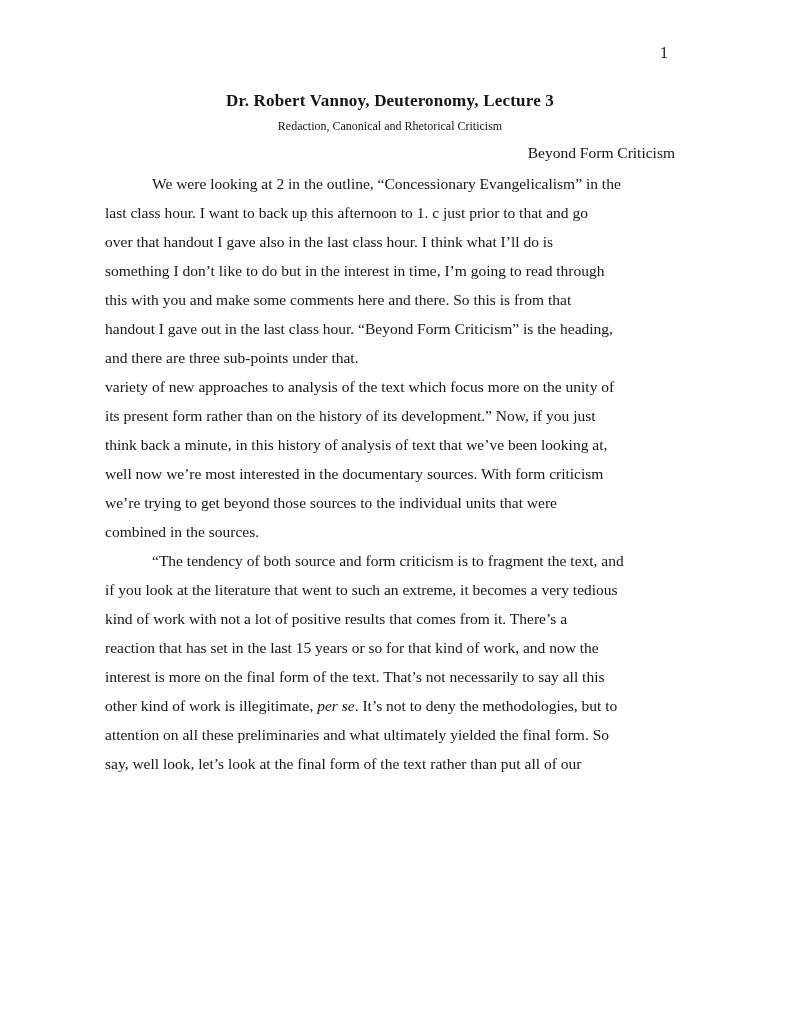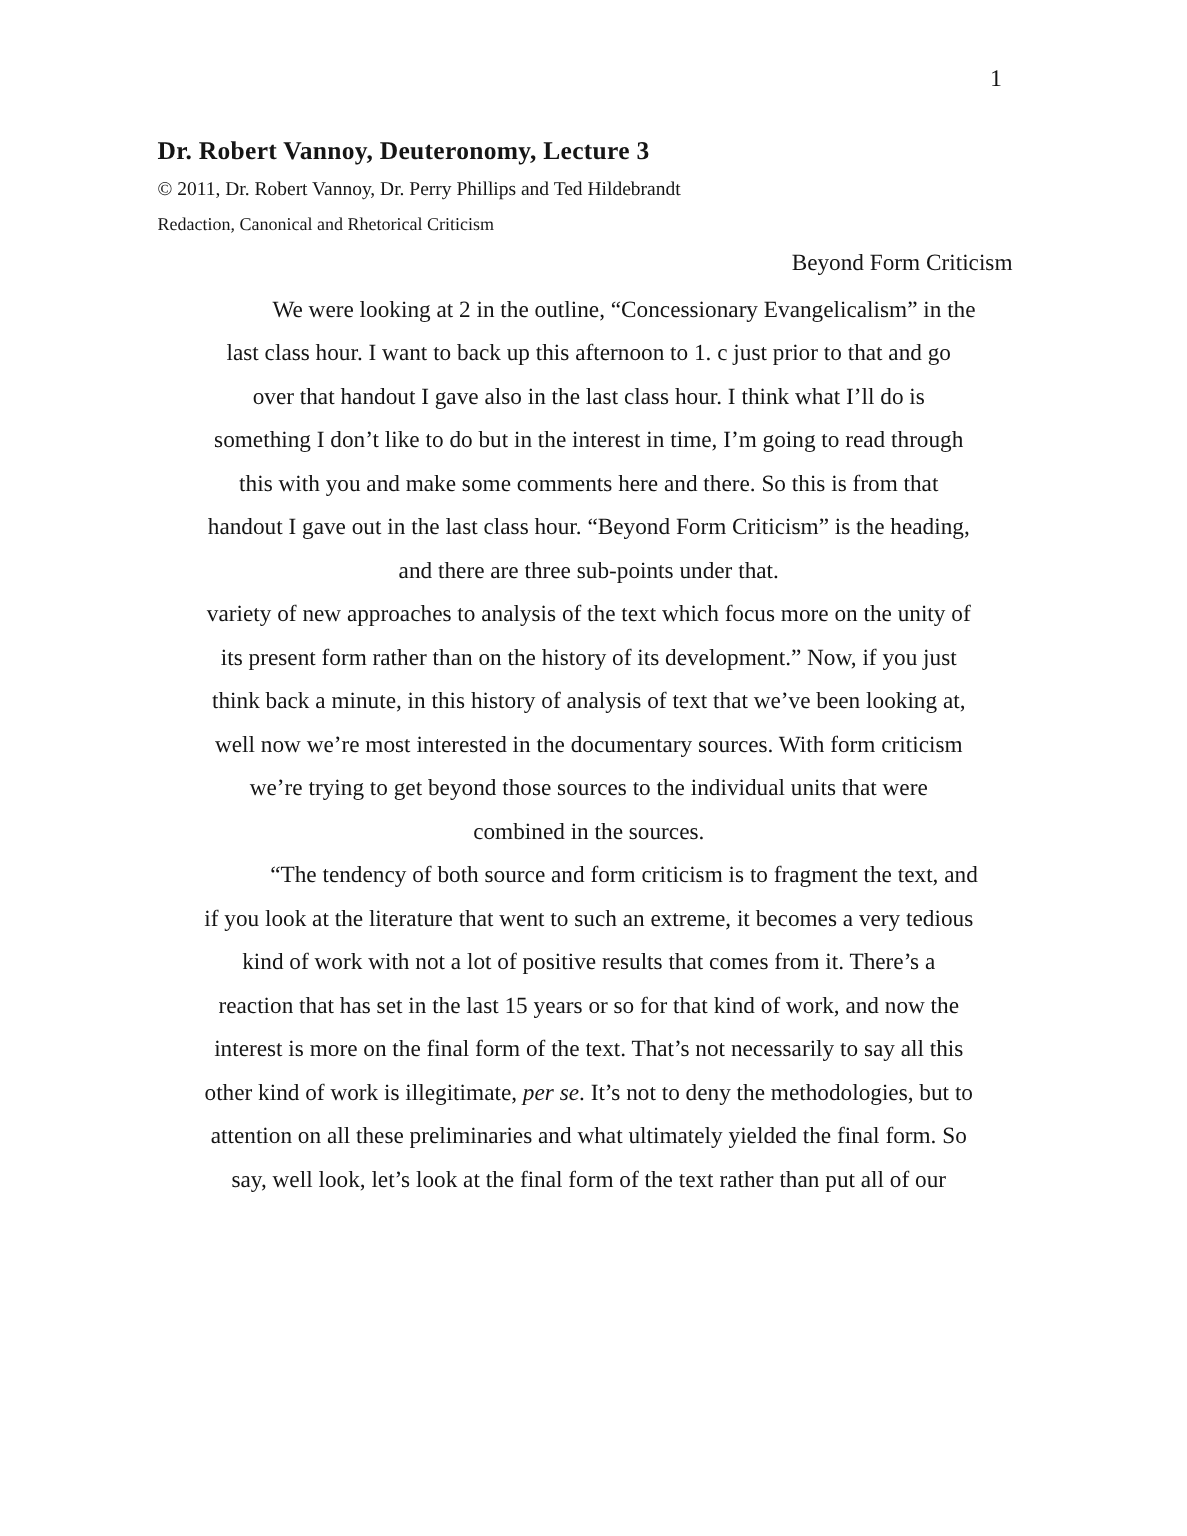--- a/index.html
+++ b/index.html
@@ -20,21 +20,21 @@
     position: absolute;
     top: 44px;
     left: 660px;
     font-size: 16px;
     line-height: 18px;
   }
   .header {
     padding-top: 88px;
     width: 570px;
     margin-left: 105px;
-    text-align: left;
+    text-align: center;
   }
   .title {
     font-size: 17px;
     font-weight: bold;
     line-height: 26px;
     letter-spacing: 0.2px;
   }
   .copyright {
     font-size: 13px;
     line-height: 23px;
@@ -50,42 +50,40 @@
     font-size: 15.5px;
     line-height: 27px;
   }
   .body-text {
     margin: 3px 0 0 105px;
     width: 575px;
     font-size: 15.5px;
   }
   .paragraph {
     margin: 0;
-    text-align: center;
   }
   .line {
     line-height: 29px;
     white-space: nowrap;
   }
   .line.first {
     text-indent: 47px;
   }
   em {
     font-style: italic;
   }
 </style>
 </head>
 <body>
 
 <div class="page">
   <div class="page-number">1</div>
 
   <div class="header">
     <div class="title">Dr. Robert Vannoy, Deuteronomy, Lecture 3</div>
-    <div class="copyright">© 2011, Dr. Robert Vannoy, Dr. Perry Phillips and Ted Hildebrandt</div>
     <div class="subtitle">Redaction, Canonical and Rhetorical Criticism</div>
   </div>
 
   <div class="section-heading">Beyond Form Criticism</div>
 
   <div class="body-text">
       <div class="paragraph">
         <div class="line first">We were looking at 2 in the outline, “Concessionary Evangelicalism” in the</div>
         <div class="line">last class hour. I want to back up this afternoon to 1. c just prior to that and go</div>
         <div class="line">over that handout I gave also in the last class hour. I think what I’ll do is</div>

